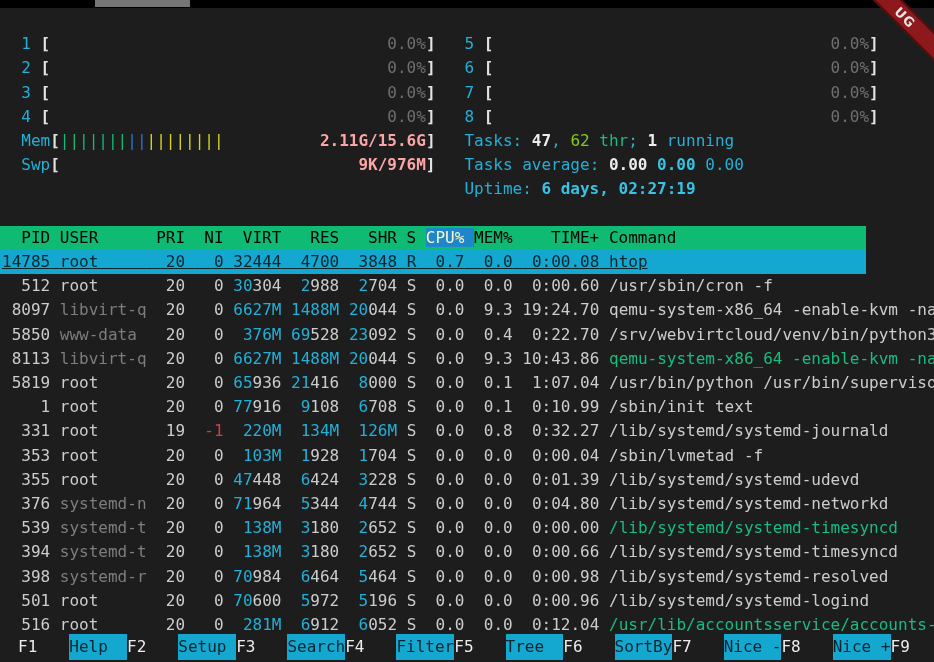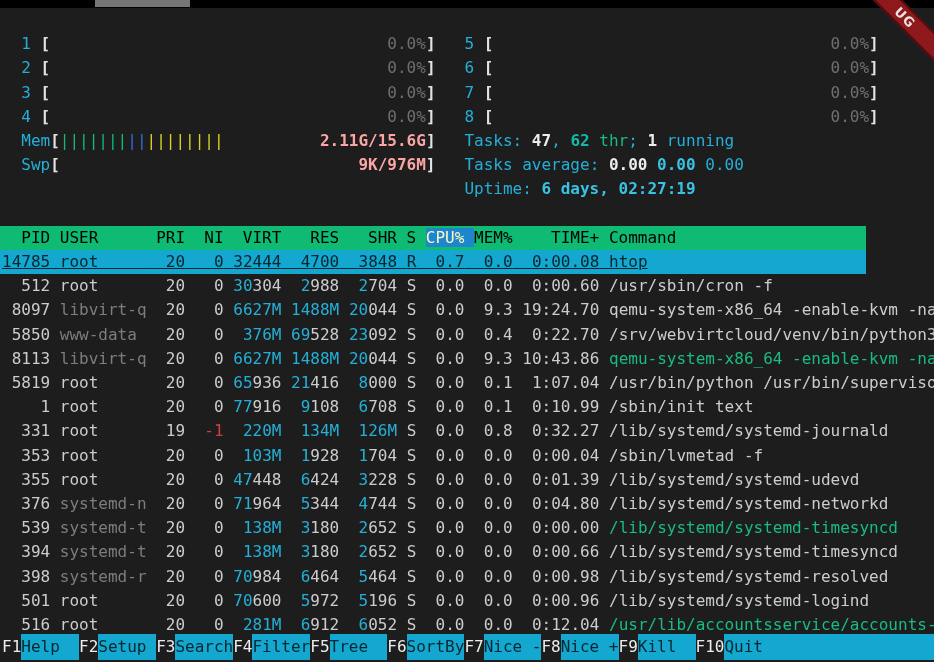--- a/index.html
+++ b/index.html
@@ -29,36 +29,36 @@
   .header-row .sortcol{background:#1e86cc;color:#fef9c3;}
   .row-sel{background:#14a7d0;}
   .row-sel span{color:#05262e !important;font-weight:normal !important;text-decoration:underline;}
   .w{color:#cccccc;}
   .dim{color:#6f6f6f;}
   .bright{color:#ececec;font-weight:bold;}
   .val{color:#fca5a5;font-weight:bold;}
   .cy{color:#23b0d8;}
   .cyb{color:#38c3e4;font-weight:bold;}
   .gn{color:#17bd80;}
-  .gnb{color:#14b8a6;font-weight:bold;}
+  .gnb{color:#84cc16;font-weight:normal;}
   .red{color:#cd4040;}
   .gray{color:#7d7d7d;}
   .br{color:#e2e2e2;font-weight:bold;}
   .pipe-g{color:#0fba72;}
   .pipe-b{color:#2f6fd6;}
   .pipe-y{color:#d9d21f;}
   #fbar{
     position:absolute;left:0;top:634px;width:934px;height:26px;
-    display:flex;align-items:stretch;padding-left:2px;box-sizing:border-box;
+    display:flex;align-items:stretch;padding-left:18px;box-sizing:border-box;
     font-size:16px;line-height:25px;white-space:pre;
   }
   .fkwrap{display:flex;}
   .fkwrap.grow{flex:1;}
   .fk{color:#ececec;white-space:pre;}
-  .chip{background:#14a7d0;color:#062731;white-space:pre;}
+  .chip{background:#14a7d0;color:#062731;white-space:pre;margin-left:32px;}
   .fkwrap.grow .chip{flex:1;}
 </style>
 </head>
 <body>
 
 <div id="stage">
   <div class="topbar"></div>
   <div class="wintab"></div>
   <div id="terminal">
       <div class="tline" style="top: 24.2px;"><span>  </span><span class="cy">1</span><span> </span><span class="br">[</span><span class="dim">                                   0.0%</span><span class="br">]</span><span>   </span><span class="cy">5</span><span> </span><span class="br">[</span><span class="dim">                                   0.0%</span><span class="br">]</span></div>

